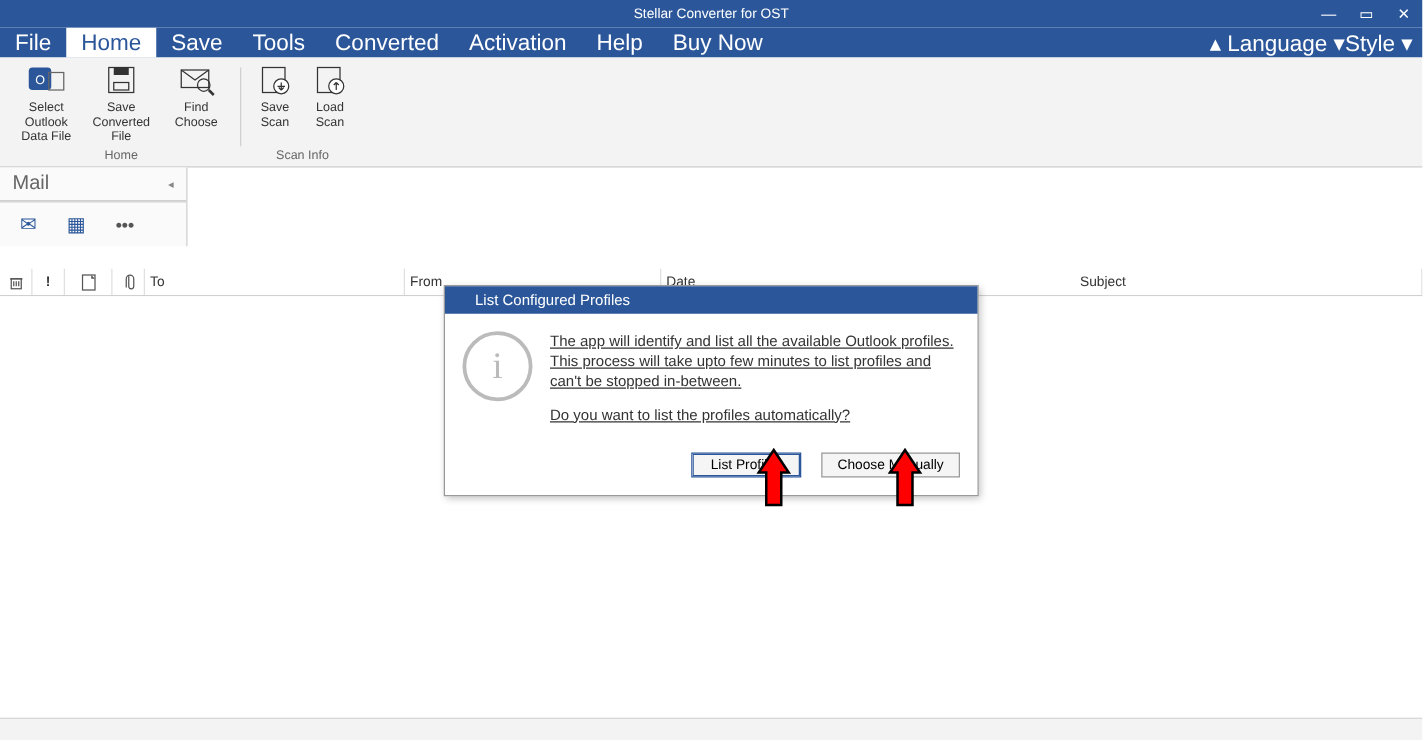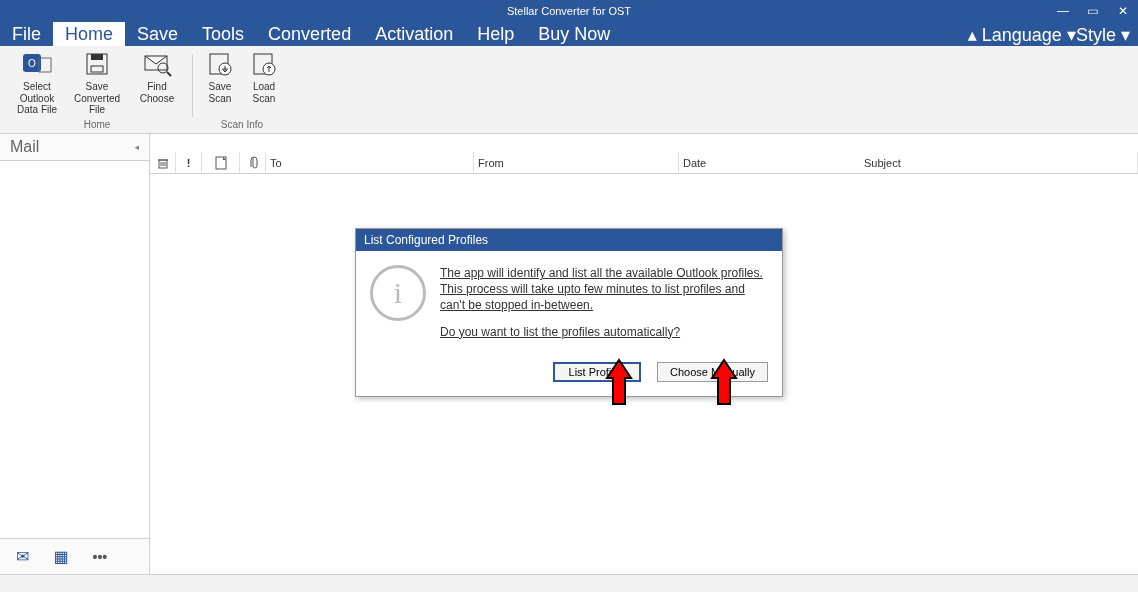--- a/index.html
+++ b/index.html
@@ -107,20 +107,21 @@
     }
     .ribbon-sep {
       width: 1px;
       background: #d0d0d0;
       margin: 4px 4px 16px 4px;
       align-self: stretch;
     }
     .content {
       display: flex;
       height: 440px;
+      flex-direction: column;
     }
     .sidebar {
       width: 150px;
       border-right: 1px solid #d0d0d0;
       display: flex;
       flex-direction: column;
       background: #fafafa;
       position: relative;
     }
     .sidebar-header {
@@ -170,21 +171,21 @@
       top: 228px;
       width: 428px;
       background: #fff;
       border: 1px solid #999;
       box-shadow: 2px 2px 6px rgba(0,0,0,0.25);
     }
     .dialog-title {
       background: #2b579a;
       color: #fff;
       font-size: 12px;
-      padding: 4px 8px;
+      padding: 4px 24px;
     }
     .dialog-body {
       display: flex;
       padding: 14px 14px 8px 14px;
       gap: 14px;
     }
     .info-icon {
       width: 56px;
       height: 56px;
       border: 3px solid #bbb;

